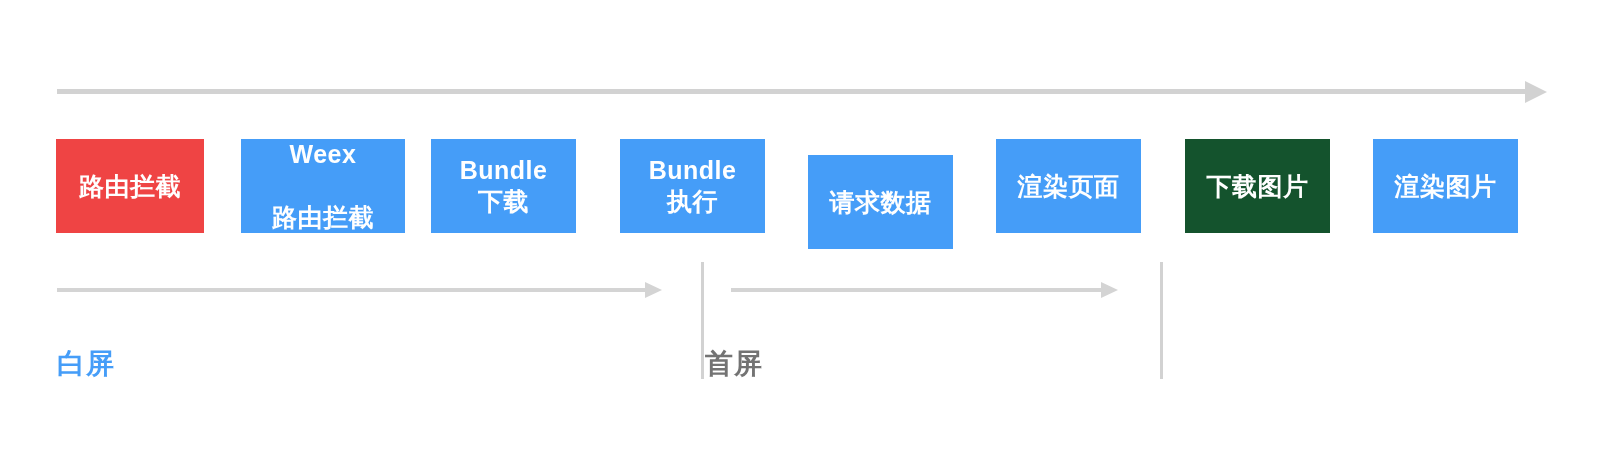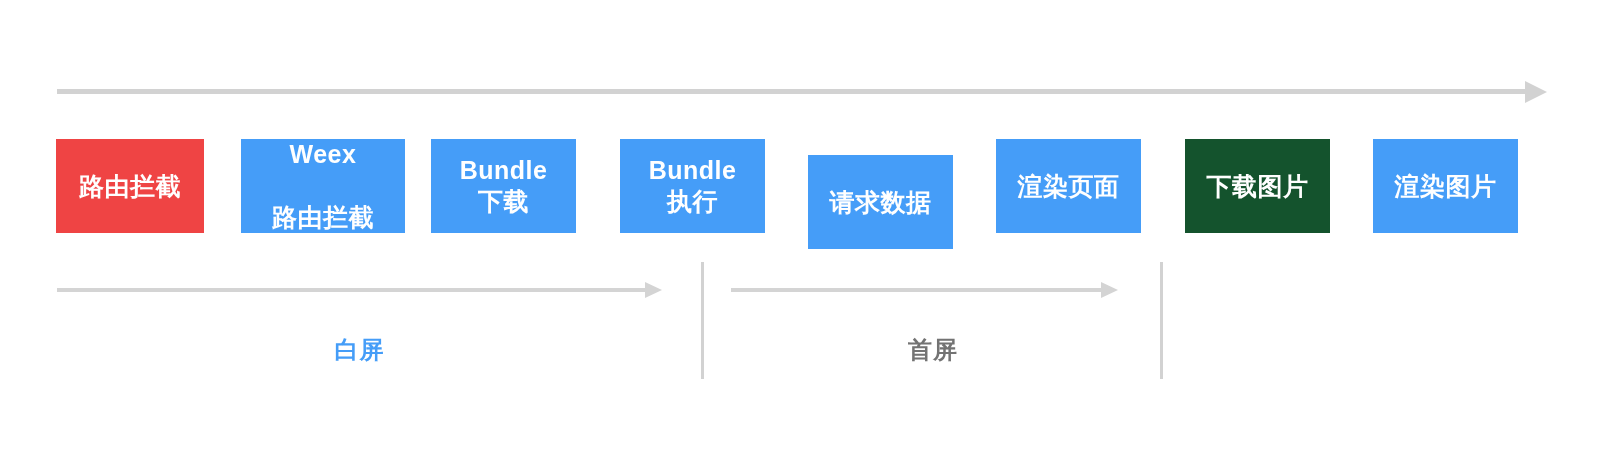--- a/index.html
+++ b/index.html
@@ -100,26 +100,26 @@
   }
   .divider {
     position: absolute;
     top: 262px;
     width: 3px;
     height: 117px;
     background: #d4d4d4;
   }
   .phase-label {
     position: absolute;
-    top: 332px;
+    top: 346px;
     color: #459df8;
-    font-size: 24px;
+    font-size: 28px;
     font-weight: bold;
     line-height: 36px;
-    text-align: center;
+    text-align: left;
     white-space: nowrap;
     letter-spacing: 1px;
   }
 </style>
 </head>
 <body>
 
 <div id="canvas">
 
   <div class="timeline-arrow">

